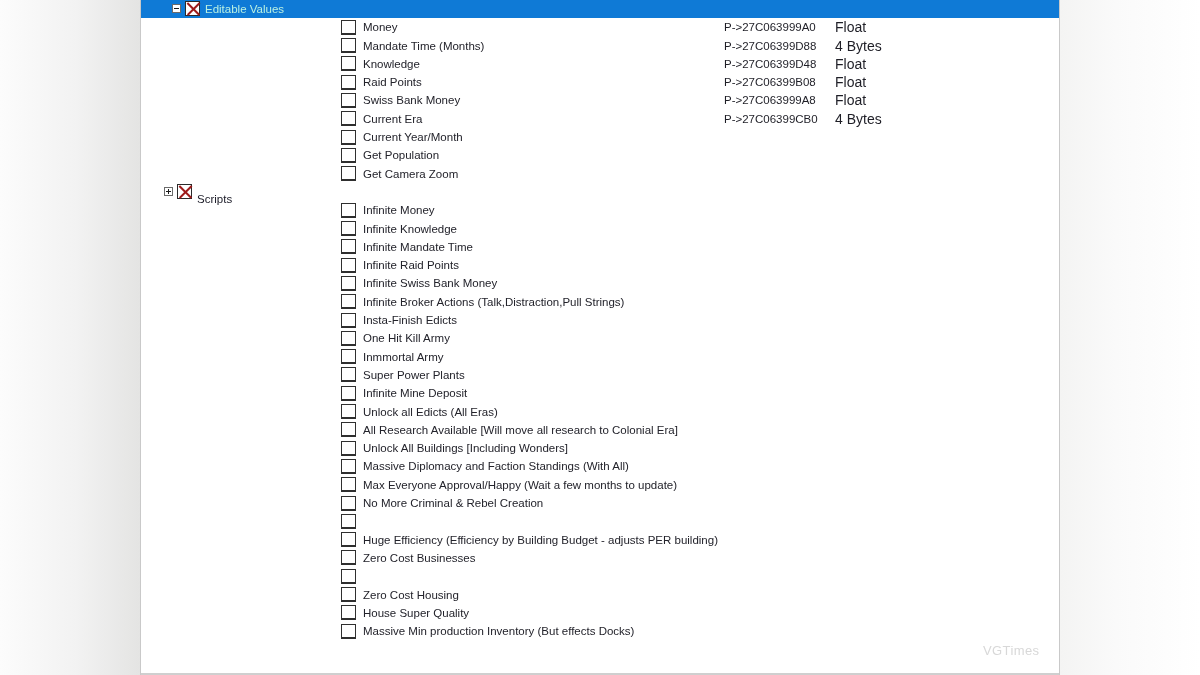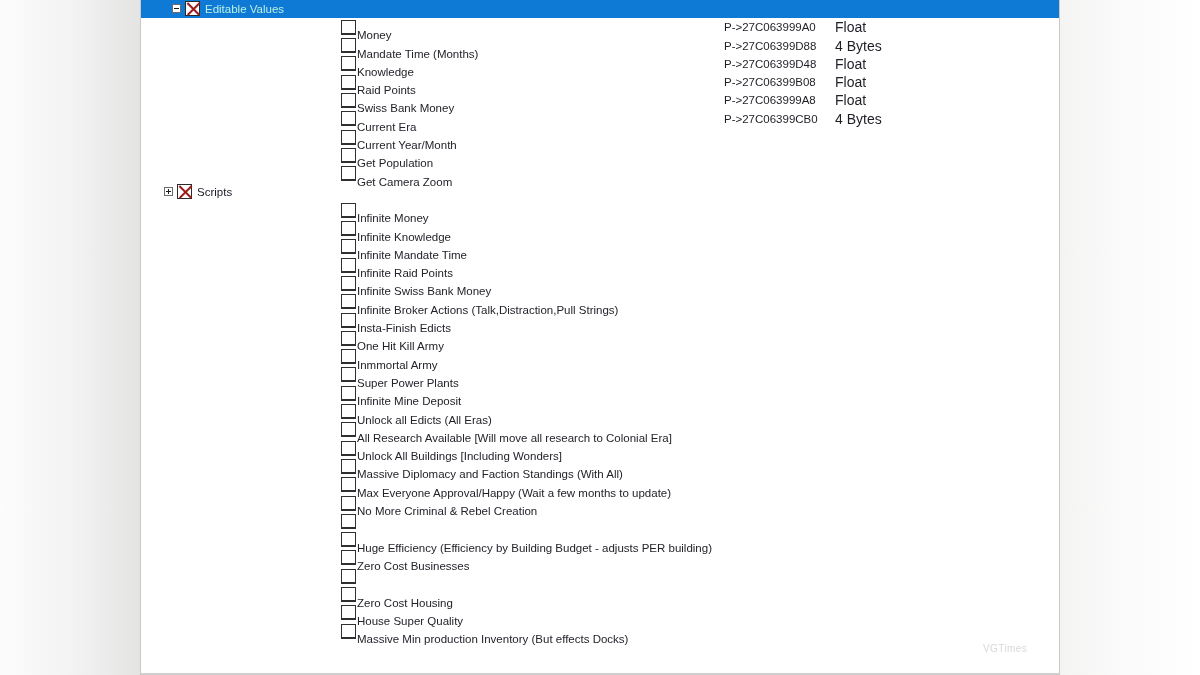--- a/index.html
+++ b/index.html
@@ -53,36 +53,36 @@
   .xbox::before{transform:rotate(45deg);}
   .xbox::after{transform:rotate(-45deg);}
 
   
   .cbox{
     position:absolute;left:200px;top:1.5px;width:15px;height:15px;
     border:1px solid #2f2f2f;border-bottom-width:2px;
     background:#ffffff;box-sizing:border-box;
   }
 
-  .desc{position:absolute;left:216px;top:0;font-size:11.5px;color:#23232b;margin-top:8px;}
+  .desc{position:absolute;left:222px;top:0;font-size:11.5px;color:#23232b;}
   .grouplabel{position:absolute;top:0;font-size:11.5px;color:#20202c;}
   .grouplabel.sel{color:#b9f0e2;}
 
   .addr{position:absolute;left:583px;top:0;font-size:11.5px;color:#1e1e26;}
   .type{position:absolute;left:694px;top:0;font-size:14px;color:#1e1e26;}
 
   
   .topstub{
     position:absolute;left:8px;top:-8px;width:22px;height:14px;
     border:1px solid #6f6f6f;background:#ffffff;box-sizing:border-box;
   }
 
   .watermark{
     position:absolute;left:983px;top:643px;
-    font-size:10px;color:#d8d8d8;letter-spacing:.4px;
+    font-size:13px;color:#d8d8d8;letter-spacing:.4px;
     font-family:"Liberation Sans","DejaVu Sans",sans-serif;
   }
 
   .bottomedge{position:absolute;left:0;top:673px;width:920px;height:2px;background:#cfcfcf;}
 </style>
 </head>
 <body>
 
 <div id="stage">
 
@@ -142,21 +142,21 @@
           <span class="cbox"></span>
           <span class="desc">Get Population</span>
         </div>
         <div class="row">
           <span class="cbox"></span>
           <span class="desc">Get Camera Zoom</span>
         </div>
         <div class="row group">
           <span class="expander plus" style="left: 23px;"></span>
           <span class="xbox" style="left: 36px;"></span>
-          <span class="grouplabel" style="left: 56px;">Scripts</span>
+          <span class="grouplabel" style="left: 56px; margin-top: 7px;">Scripts</span>
         </div>
         <div class="row">
           <span class="cbox"></span>
           <span class="desc">Infinite Money</span>
         </div>
         <div class="row">
           <span class="cbox"></span>
           <span class="desc">Infinite Knowledge</span>
         </div>
         <div class="row">

